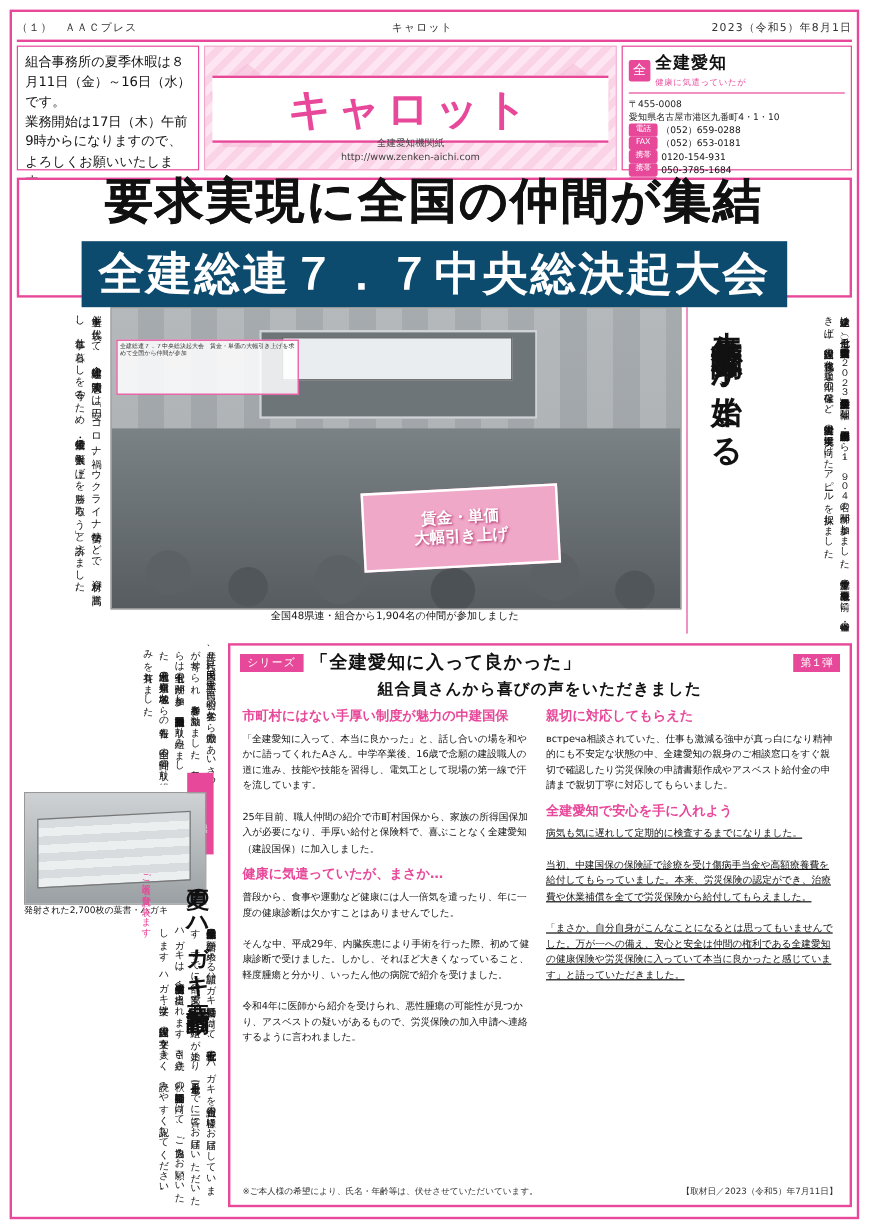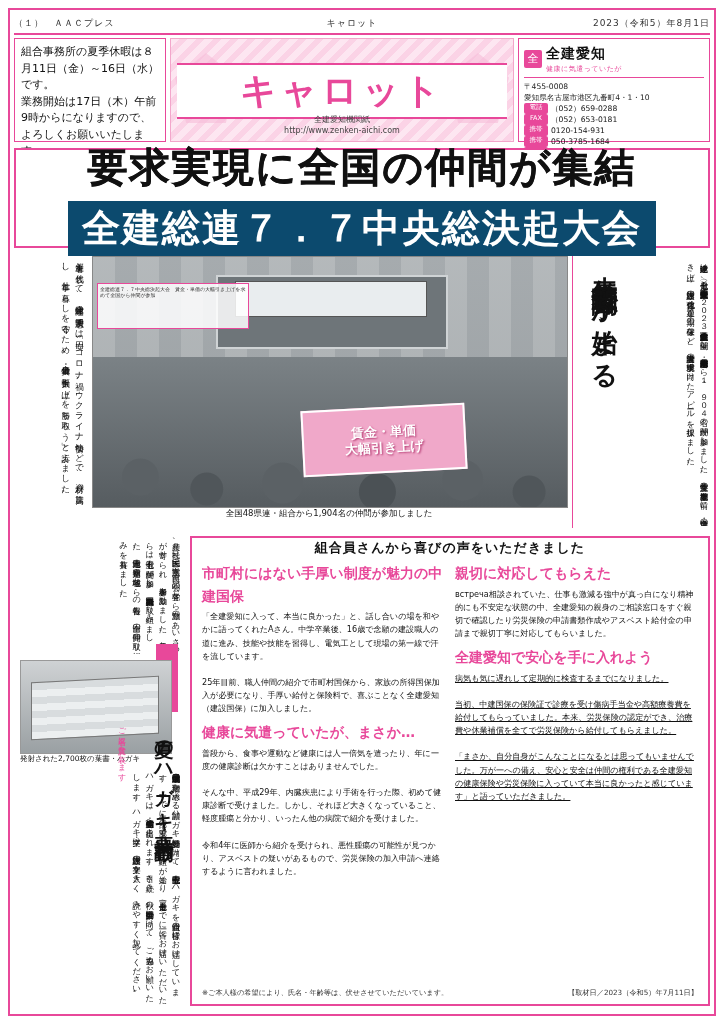--- a/index.html
+++ b/index.html
@@ -244,21 +244,21 @@
     margin-left:auto;background:#e8489a;color:#fff;font-size:9px;padding:1px 6px;
   }
   .series-sub{
     text-align:center;font-size:13px;font-weight:bold;padding:1px 0 5px 0;letter-spacing:1px;
   }
   .series-cols{
     display:flex;gap:10px;padding:0 10px;
   }
   .scol{flex:1;font-size:8.1px;line-height:1.62;color:#111;}
   .scol h4{
-    margin:0 0 3px 0;font-size:14px;color:#e8489a;font-weight:bold;
+    margin:0 0 3px 0;font-size:11px;color:#e8489a;font-weight:bold;
   }
   .scol p{margin:0 0 6px 0;}
   .series-foot{
     position:absolute;left:10px;right:10px;bottom:6px;font-size:7.2px;color:#333;
     display:flex;justify-content:space-between;
   }
 </style>
 </head>
 <body>
 
@@ -359,20 +359,25 @@
       </div>
       <div class="photo2-cap">発射された2,700枚の葉書・ハガキ</div>
 
       <div class="hagaki-lead">ご署名に賛意を表します</div>
       <div class="hagaki-title">夏のハガキ要請行動</div>
 
       <div class="vtext2">二〇二三年度国保助成予算の増額を求める請願ハガキ要請行動に向けて、七千七百三十五枚のハガキを組合員の皆様にお届けしています。すでに一部の支部では取り組みが始まり、七月二十一日（金）までに一斉にお届けいただいたハガキは、総務省・厚生労働省へ提出されます。引き続き、秋の国会要請行動に向けて、ご協力をお願いいたします。ハガキ・文字は、建設国保の文字を大きく、読みやすく記入してください。</div>
     </div>
 
     <div class="series">
+      <div class="series-head">
+        <span class="tag">シリーズ</span>
+        <span class="ttl">「全建愛知に入って良かった」</span>
+        <span class="vol">第１弾</span>
+      </div>
       <div class="series-sub">組合員さんから喜びの声をいただきました</div>
 
       <div class="series-cols">
         <div class="scol">
           <h4>市町村にはない手厚い制度が魅力の中建国保</h4>
           <p style="white-space:pre-line;">「全建愛知に入って、本当に良かった」と、話し合いの場を和やかに語ってくれたAさん。中学卒業後、16歳で念願の建設職人の道に進み、技能や技能を習得し、電気工として現場の第一線で汗を流しています。
 
 25年目前、職人仲間の紹介で市町村国保から、家族の所得国保加入が必要になり、手厚い給付と保険料で、喜ぶことなく全建愛知（建設国保）に加入しました。</p>
           <h4>健康に気遣っていたが、まさか…</h4>
           <p style="white-space:pre-line;">普段から、食事や運動など健康には人一倍気を遣ったり、年に一度の健康診断は欠かすことはありませんでした。

